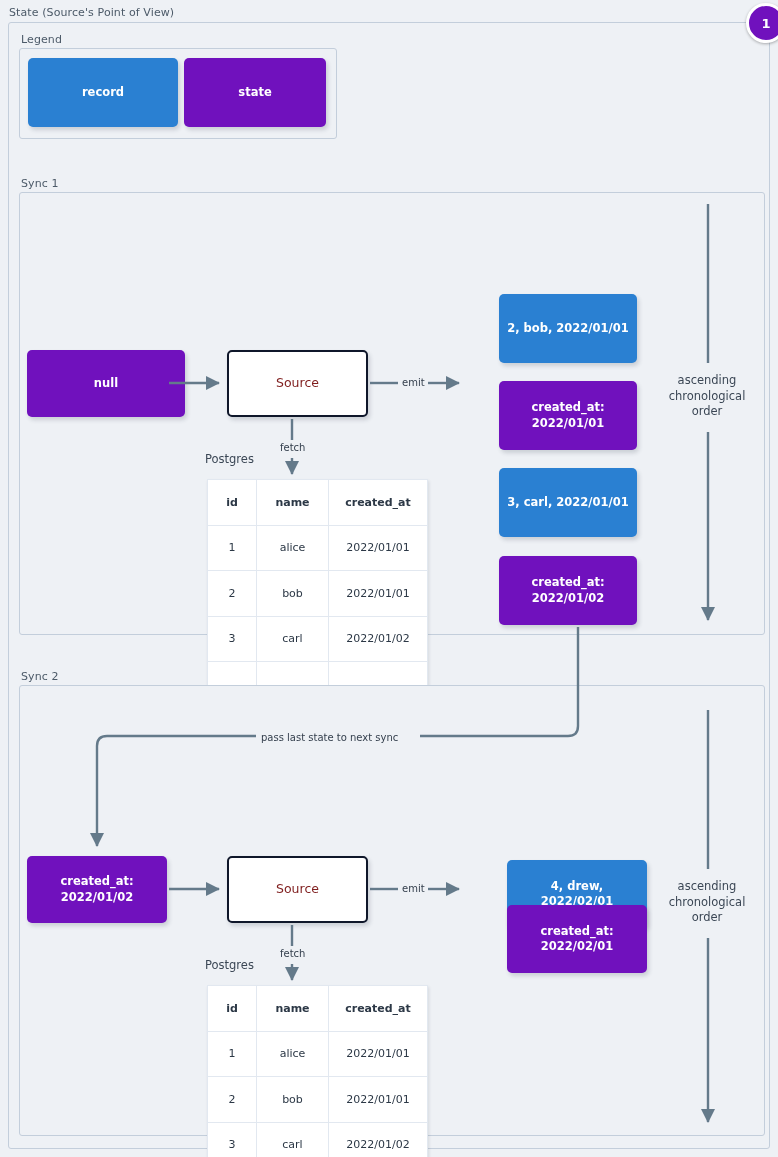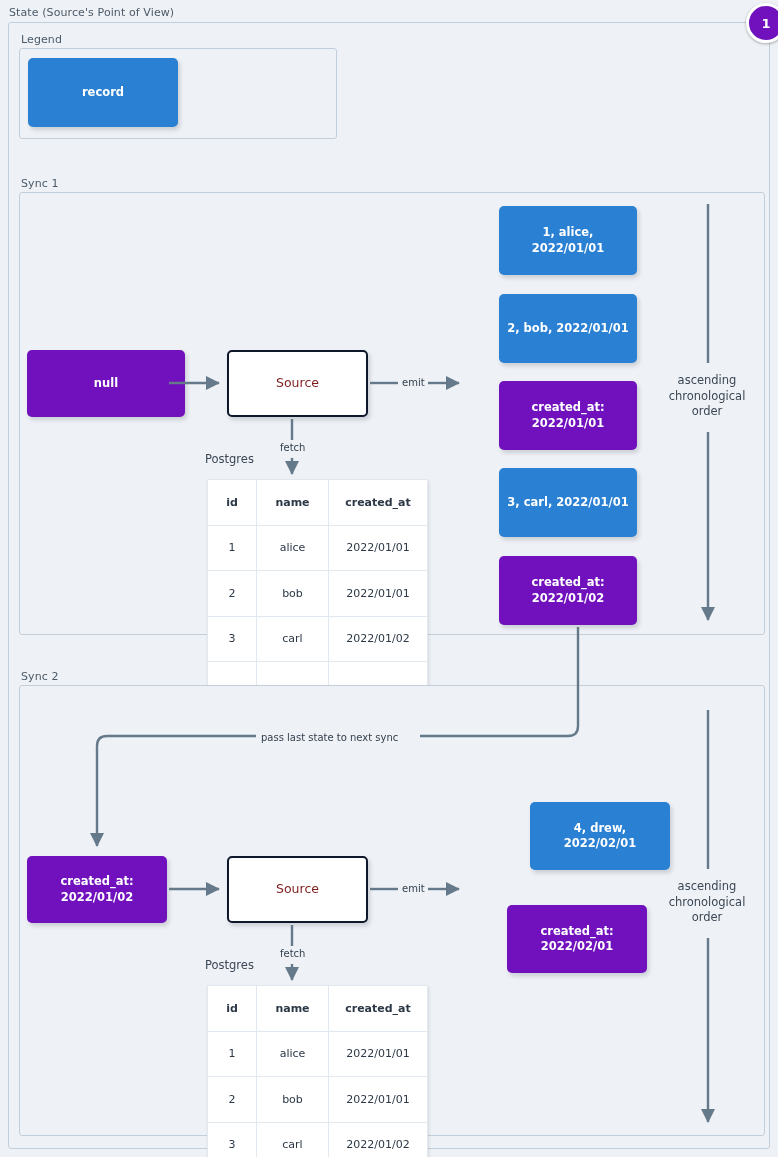--- a/index.html
+++ b/index.html
@@ -68,20 +68,23 @@
 
   <div class="group" style="left:8px;top:22px;width:760px;height:1125px;"></div>
 
   <div class="badge" style="left:746px;top:3px;">1</div>
 
   <div class="group-label" style="left:21px;top:33px;">Legend</div>
   <div class="group" style="left:19px;top:48px;width:316px;height:89px;"></div>
   <div class="node record" style="left:28px;top:58px;width:150px;height:69px;">
     <span class="lines">record</span>
   </div>
+  <div class="node state" style="left:184px;top:58px;width:142px;height:69px;">
+    <span class="lines">state</span>
+  </div>
 
   <div class="group-label" style="left:21px;top:177px;">Sync 1</div>
   <div class="group" style="left:19px;top:192px;width:744px;height:441px;"></div>
 
   <div class="node state" style="left:27px;top:350px;width:158px;height:67px;">
     <span class="lines">null</span>
   </div>
   <div class="node plain" style="left:227px;top:350px;width:141px;height:67px;">
     <span class="lines">Source</span>
   </div>
@@ -115,23 +118,20 @@
         <td>2022/01/02</td>
       </tr>
       <tr>
         <td></td>
         <td></td>
         <td></td>
       </tr>
     </tbody>
   </table>
 
-  <div class="node record" style="left:499px;top:206px;width:138px;height:69px;">
-    <span class="lines">1, alice, 2022/01/01</span>
-  </div>
   <div class="node record" style="left:499px;top:294px;width:138px;height:69px;">
     <span class="lines">2, bob, 2022/01/01</span>
   </div>
   <div class="node state" style="left:499px;top:381px;width:138px;height:69px;">
     <span class="lines">
       <span>created_at:</span><br>
       <span>2022/01/01</span>
     </span>
   </div>
   <div class="node record" style="left:499px;top:468px;width:138px;height:69px;">
@@ -191,21 +191,21 @@
         <td>2022/01/02</td>
       </tr>
       <tr>
         <td>4</td>
         <td>drew</td>
         <td>2022/02/01</td>
       </tr>
     </tbody>
   </table>
 
-  <div class="node record" style="left:507px;top:802px;width:140px;height:68px;margin-left:23px;">
+  <div class="node record" style="left:507px;top:860px;width:140px;height:68px;">
     <span class="lines">4, drew, 2022/02/01</span>
   </div>
   <div class="node state" style="left:507px;top:905px;width:140px;height:68px;">
     <span class="lines">
       <span>created_at:</span><br>
       <span>2022/02/01</span>
     </span>
   </div>
 
   <div class="side-note" style="left:655px;top:879px;width:104px;">ascending

